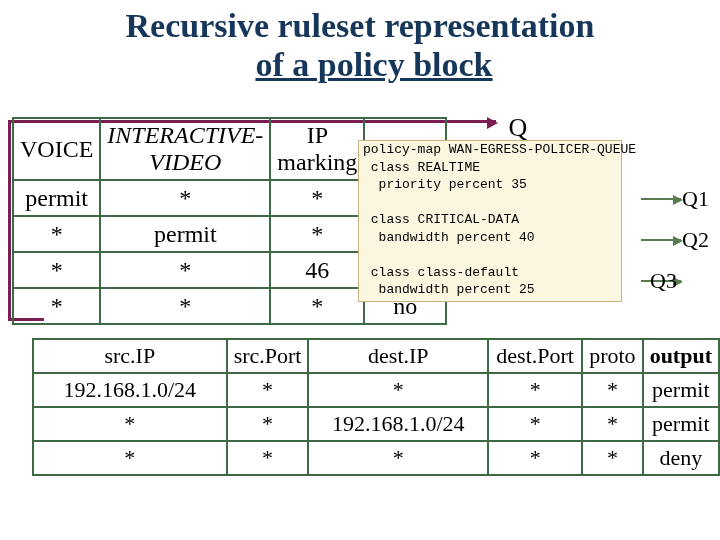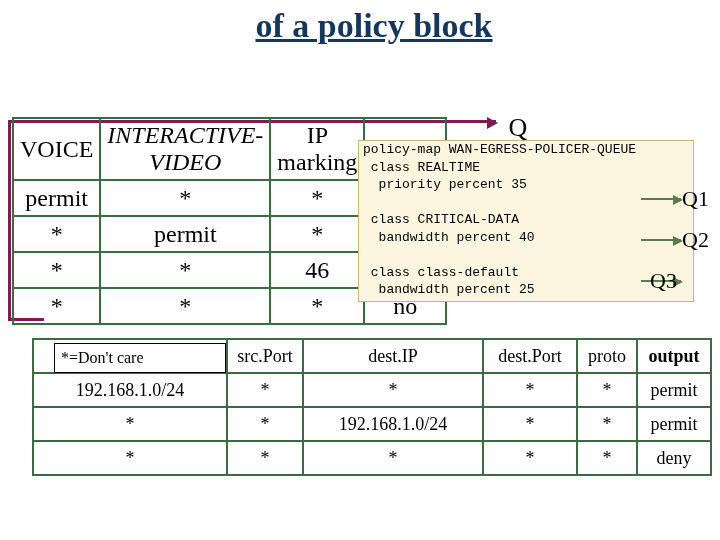--- a/index.html
+++ b/index.html
@@ -65,21 +65,21 @@
   .t1 .hd .c3 { font-weight: bold; }
   .t1 .hd .c1 { font-style: italic; }
   .t1 td.norm { font-family: "Times New Roman", serif; font-style: normal; }
   .t1 td.match { font-family: "Times New Roman", serif; font-style: normal; font-weight: normal; }
 
   
   .qwrap {
     position: absolute;
     left: 358px;
     top: 140px;
-    width: 336px;
+    width: 264px;
   }
   .qlabel {
     position: absolute;
     left: 358px; top: 113px; width: 320px;
     text-align: center;
     font-size: 26px;
     font-family: "Times New Roman", serif;
   }
   .qbox {
     border: 1px solid #c7b47e;
@@ -126,21 +126,21 @@
     border-left:11px solid #7a1e52; border-top:6px solid transparent; border-bottom:6px solid transparent;
   }
   .bigarrow-vj { position:absolute; left:8px; top:318px; width:36px; height:0; border-top:3px solid #7a1e52; }
 
   
   .t2 {
     position: absolute;
     left: 32px;
     top: 338px;
     border-collapse: collapse;
-    font-size: 18px;
+    font-size: 22px;
   }
   .t2 td {
     border: 2px solid #3d6945;
     text-align: center;
     padding: 0 6px;
     height: 32px;
   }
   .t2 .c0 { width: 180px; }
   .t2 .c1 { width: 62px; }
   .t2 .c2 { width: 166px; }
@@ -163,20 +163,21 @@
     font-family: "Times New Roman", serif;
     padding-left: 6px;
     line-height: 28px;
   }
 </style>
 </head>
 <body>
 <div class="slide">
 
   <div class="title">
+    <span class="line">Recursive ruleset representation</span>
     <span class="line underline">of a policy block</span>
   </div>
 
   <div class="bigarrow-top"></div>
   <div class="bigarrow-h"></div>
   <div class="bigarrow-vj"></div>
 
   <table class="t1">
     <tbody>
         <tr class="hd">
@@ -261,15 +262,14 @@
       <td class="c0">*</td>
       <td class="c1">*</td>
       <td class="c2">*</td>
       <td class="c3">*</td>
       <td class="c4">*</td>
       <td class="c5" style="font-weight:normal">deny</td>
     </tr>
   </tbody>
     </table>
 
-  <div class="footnote">*=Don't care</div>
 
 </div>
 
 </body></html>

